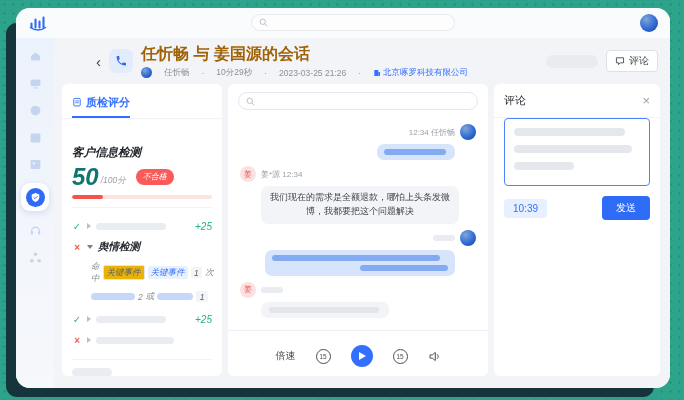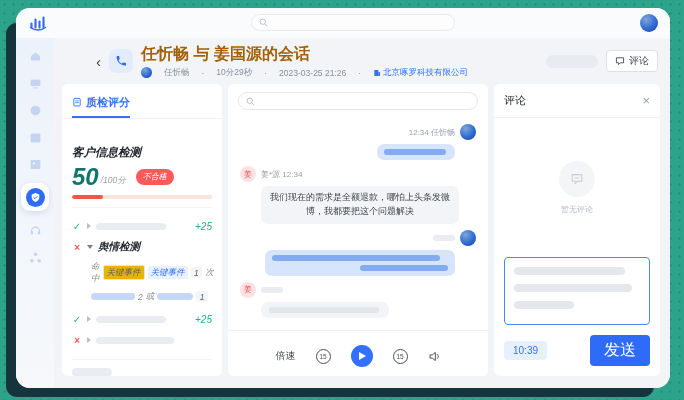--- a/index.html
+++ b/index.html
@@ -114,21 +114,21 @@
   .com-head { display:flex; align-items:center; justify-content:space-between; padding:9px 10px; border-bottom:1px solid #f0f2f4; }
   .com-title { font-size:11px; color:#262a30; }
   .com-close { font-size:13px; color:#9aa0a8; line-height:1; cursor:pointer; }
   .com-empty { flex:1; display:flex; flex-direction:column; align-items:center; justify-content:center; gap:7px; }
   .empty-circ { width:36px; height:36px; border-radius:50%; background:#f3f5f7; display:flex; align-items:center; justify-content:center; color:#c8cdd3; }
   .empty-txt { font-size:8px; color:#b6bbc2; }
   .composer { margin:0 10px; border:1px solid #4c86f5; border-radius:4px; background:#fff; padding:9px; height:68px; display:flex; flex-direction:column; gap:9px; }
   .cline { height:8px; border-radius:4px; background:#e4e7eb; }
   .com-foot { display:flex; align-items:center; justify-content:space-between; padding:10px; }
   .timetag { background:#e7f0fe; color:#3370ff; font-size:10px; padding:4px 9px; border-radius:4px; cursor:pointer; }
-  .sendbtn { background:#2e6bf6; color:#fff; font-size:16px; padding:5px 14px; border-radius:4px; border:0; cursor:pointer; }
+  .sendbtn { background:#2e6bf6; color:#fff; font-size:10px; padding:5px 14px; border-radius:4px; border:0; cursor:pointer; }
   svg { display:block; }
 </style>
 </head>
 <body>
 
 <div class="window">
 
   <div class="topbar">
     <div class="logo">
       <svg width="20" height="16" viewBox="0 0 20 16">
@@ -399,29 +399,20 @@
               </span>
             </div>
           </div>
         </div>
 
         <div class="panel p-com">
           <div class="com-head">
             <span class="com-title">评论</span>
             <span class="com-close">×</span>
           </div>
-          <div class="com-empty">
-            <div class="empty-circ">
-              <svg width="14" height="14" viewBox="0 0 16 16">
-                  <path d="M2.5 3h11v7.5H8.5L6 13v-2.5H2.5z" stroke="#c8cdd3" stroke-width="1.2" fill="none" stroke-linejoin="round"></path>
-                  <path d="M6 6.8h4" stroke="#c8cdd3" stroke-width="1.1" stroke-linecap="round"></path>
-                </svg>
-            </div>
-            <div class="empty-txt">暂无评论</div>
-          </div>
           <div class="composer">
             <div class="cline" style="width:88%"></div>
             <div class="cline" style="width:94%"></div>
             <div class="cline" style="width:48%"></div>
           </div>
           <div class="com-foot">
             <span class="timetag">10:39</span>
             <button class="sendbtn">发送</button>
           </div>
         </div>

